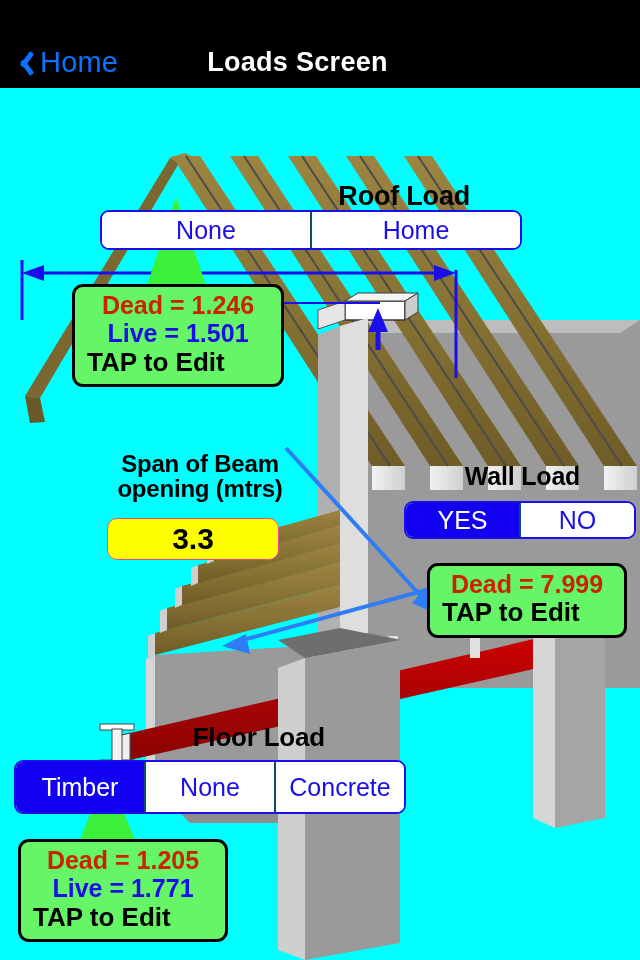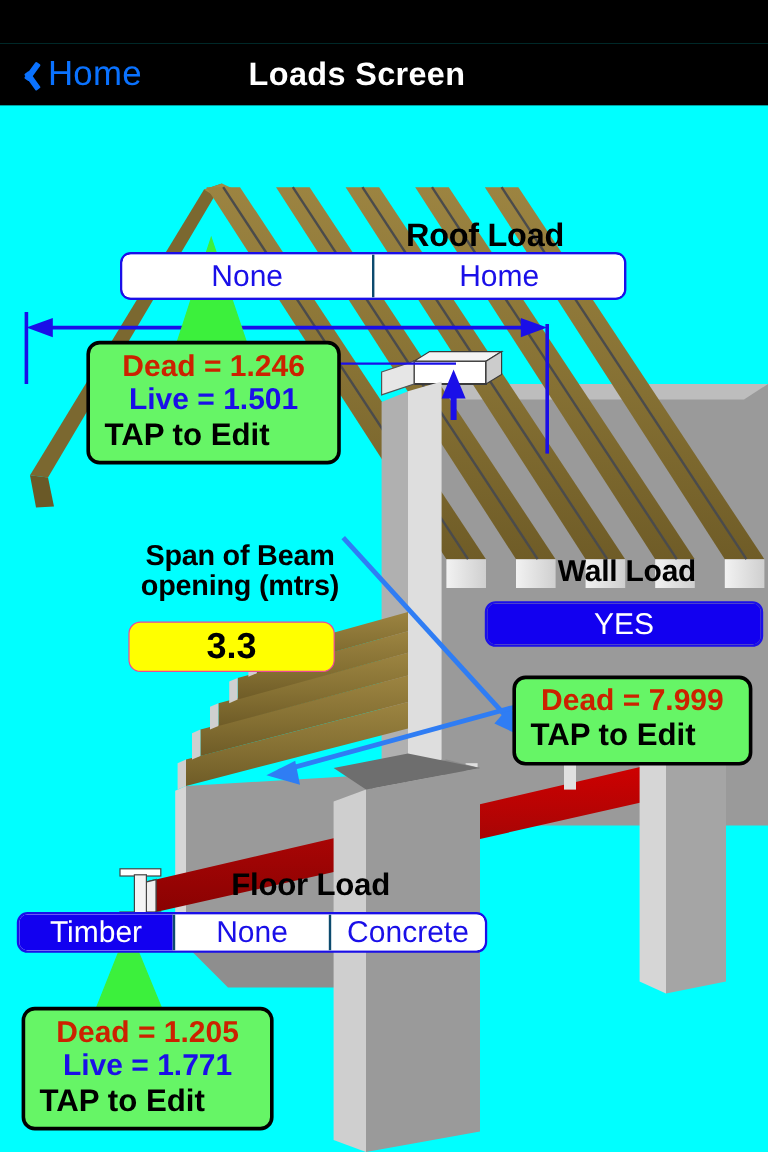--- a/index.html
+++ b/index.html
@@ -67,21 +67,21 @@
   .seg-item {
     flex: 1; display: flex; align-items: center; justify-content: center;
     font-size: 25px; color: #1a0fe8; background: #fff;
     border-left: 2px solid #0c4a6e; cursor: pointer; user-select: none;
   }
   .seg-item:first-child { border-left: none; }
   .seg-item.on { background: #1200f0; color: #ffffff; }
 
   #seg-roof  { left: 100px; top: 122px; width: 422px; height: 40px; }
   #seg-wall  { left: 404px; top: 413px; width: 232px; height: 38px; }
-  #seg-floor { left: 14px;  top: 672px; width: 392px; height: 34px; }
+  #seg-floor { left: 14px;  top: 672px; width: 392px; height: 54px; }
 
   
   .valuefield {
     position: absolute; left: 107px; top: 430px; width: 172px; height: 42px;
     background: #ffff00; border: 1px solid #ec4899; border-radius: 10px;
     display: flex; align-items: center; justify-content: center;
     font-size: 30px; font-weight: bold; color: #000; cursor: pointer;
   }
 
   
@@ -246,20 +246,21 @@
     <div class="heading" id="h-wall">Wall Load</div>
     <div class="heading" id="h-floor">Floor Load</div>
 
     <div class="seg" id="seg-roof">
       <div class="seg-item">None</div>
       <div class="seg-item">Home</div>
     </div>
 
     <div class="seg" id="seg-wall">
       <div class="seg-item on">YES</div>
+      <div class="seg-item">NO</div>
     </div>
 
     <div class="seg" id="seg-floor">
       <div class="seg-item on">Timber</div>
       <div class="seg-item">None</div>
       <div class="seg-item">Concrete</div>
     </div>
 
     <div class="valuefield">3.3</div>
 

